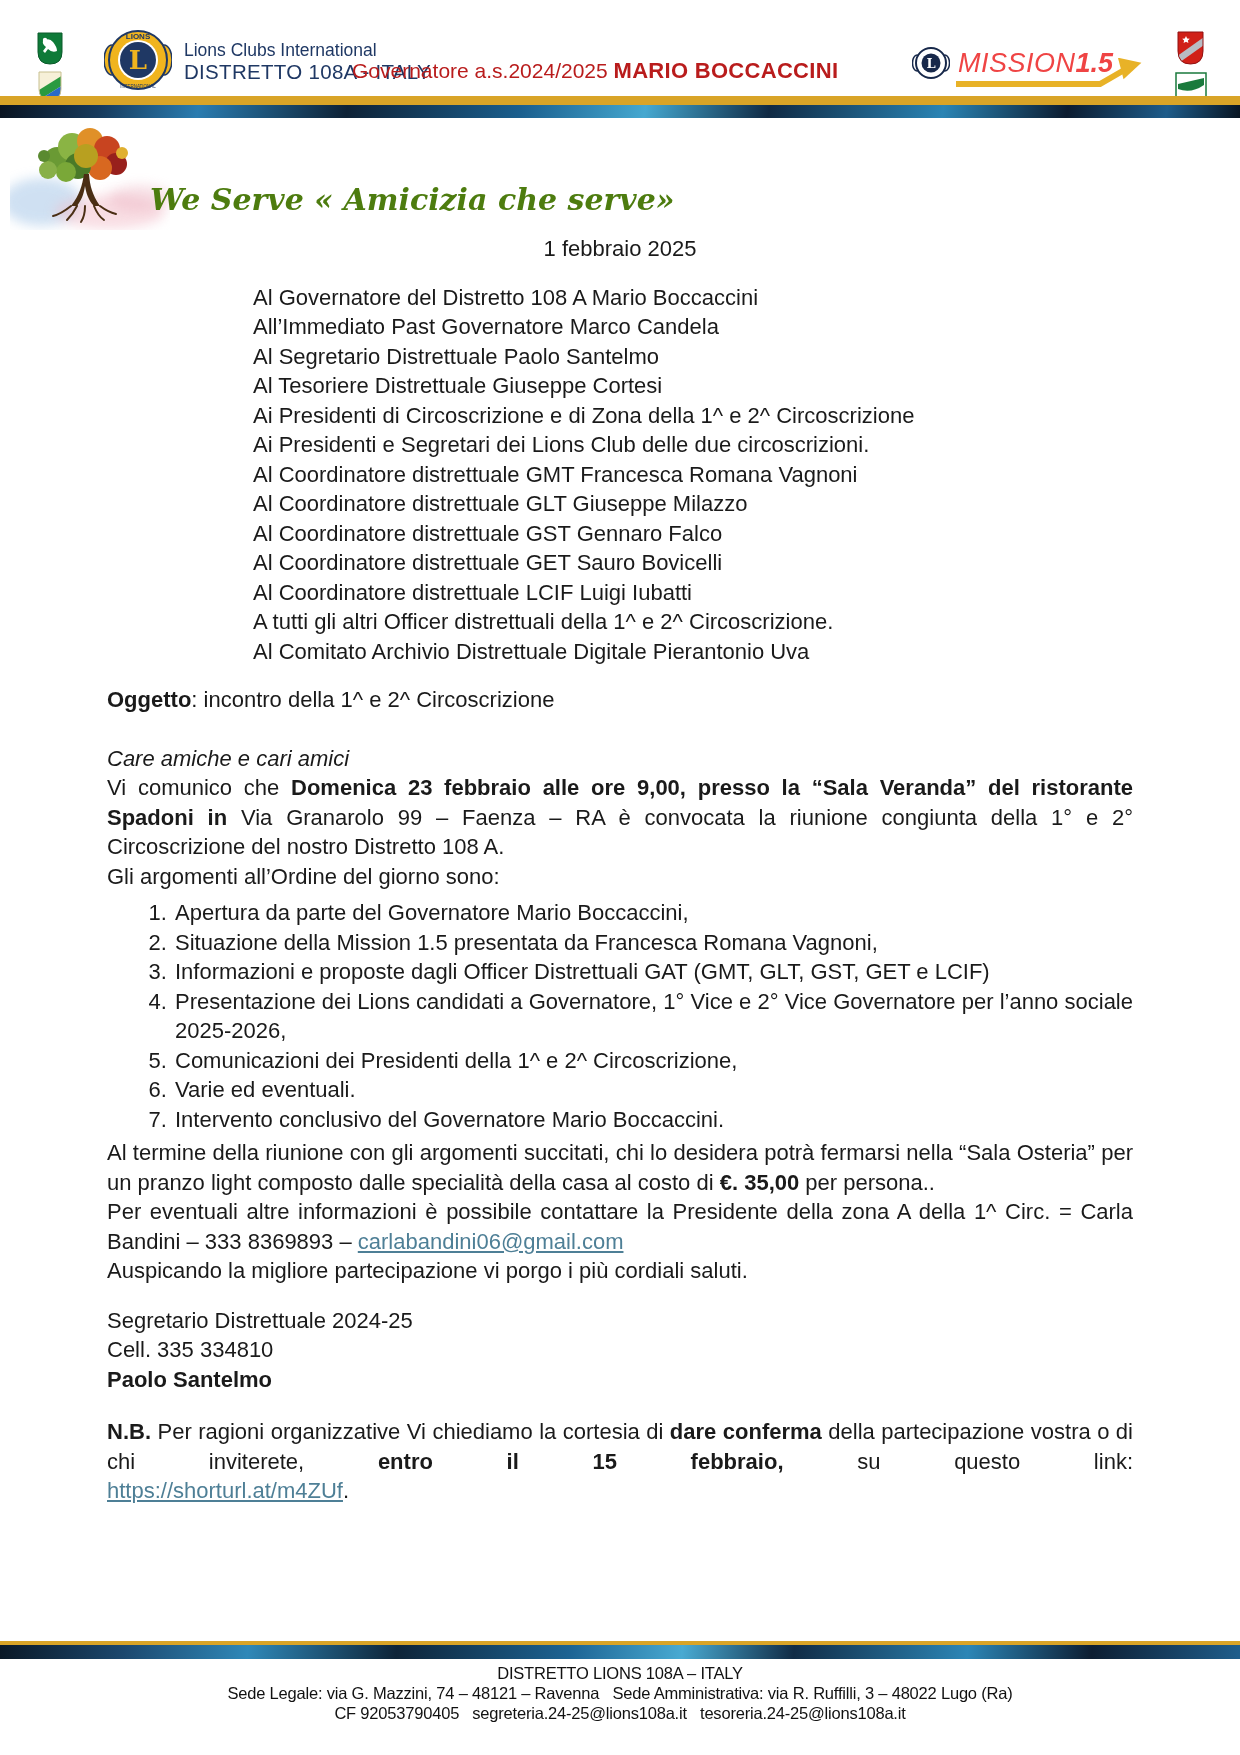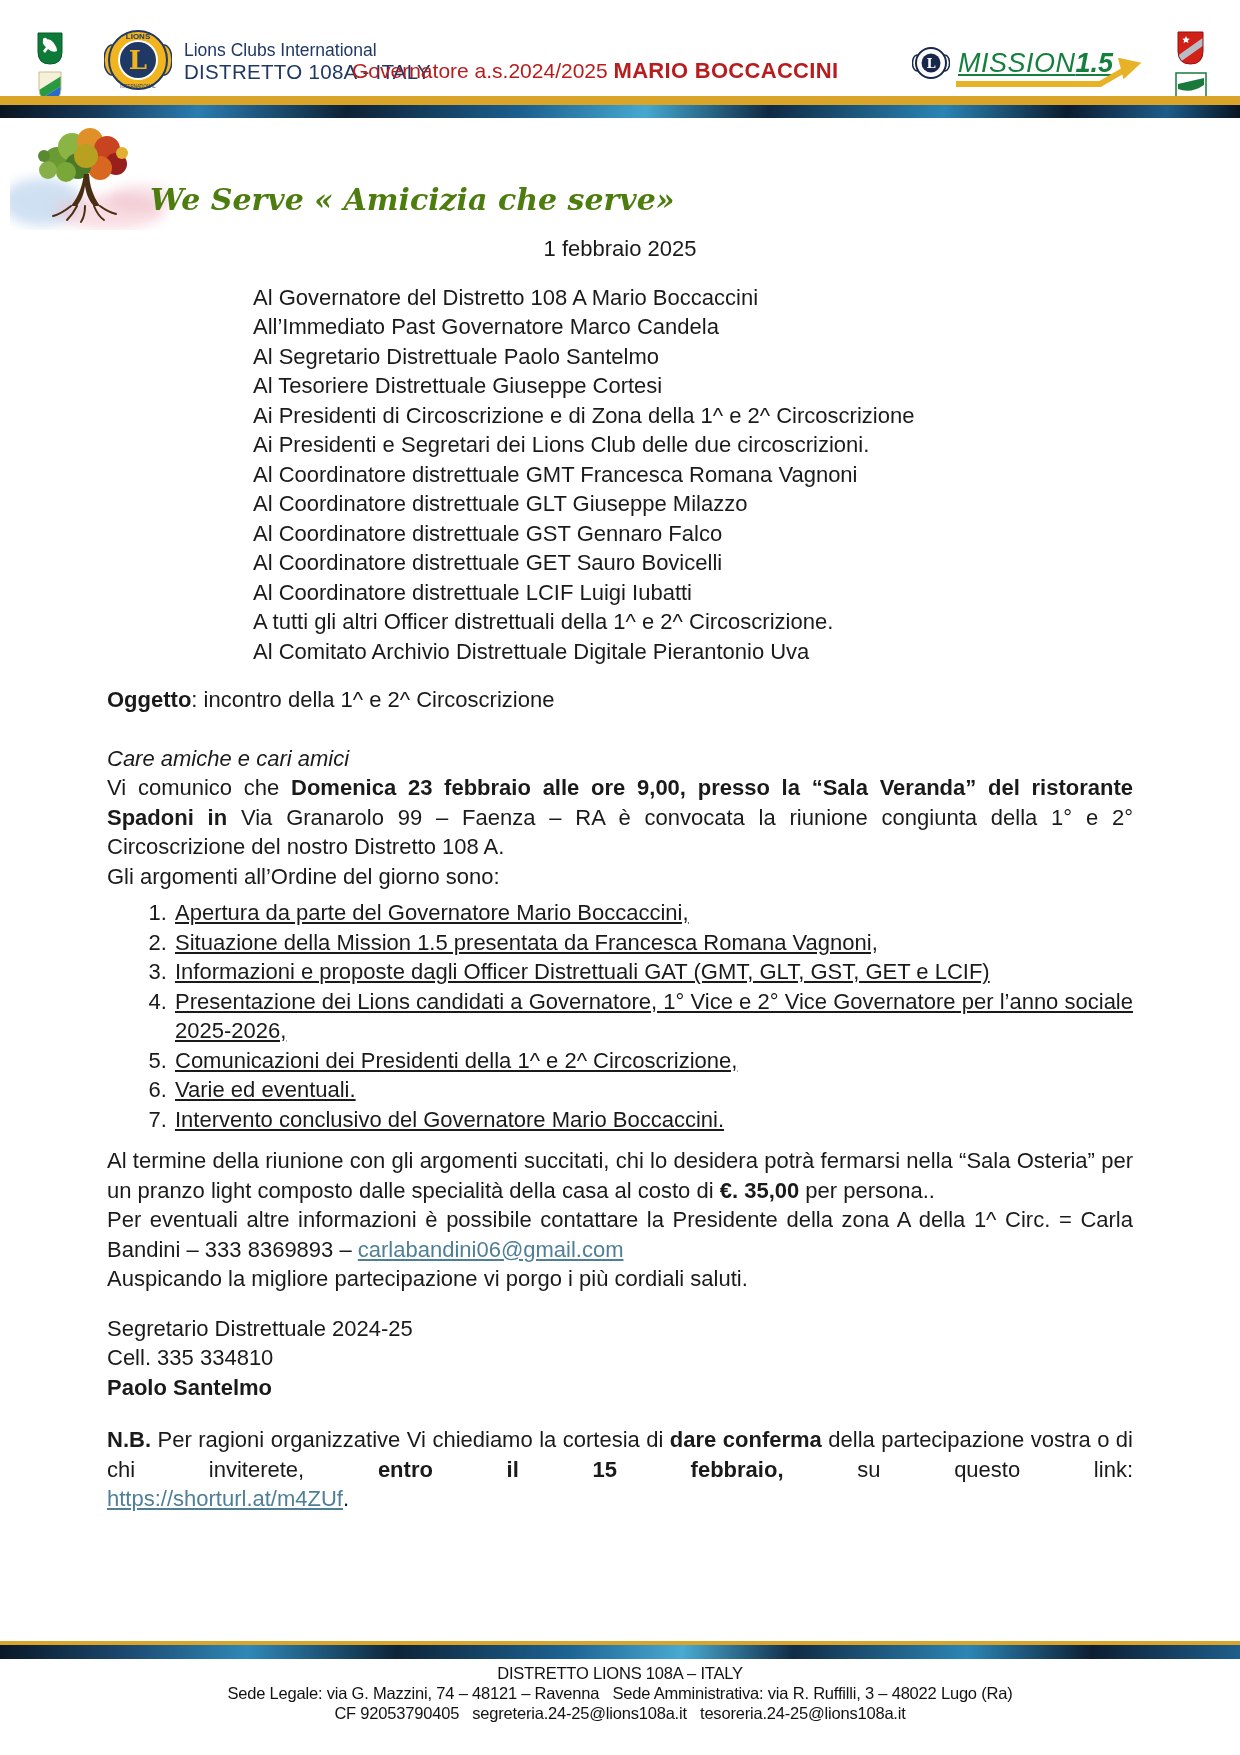--- a/index.html
+++ b/index.html
@@ -12,41 +12,41 @@
   .header { position:absolute; top:0; left:0; right:0; height:96px; background:#fff; }
   .crest { position:absolute; }
   .lions-emblem { position:absolute; left:104px; top:26px; width:68px; height:68px; }
   .org-text { position:absolute; left:184px; top:40px; color:#1f3864; line-height:1.15; }
   .org-line1 { font-size:17.5px; }
   .org-line2 { font-size:20.5px; letter-spacing:.3px; }
   .governor { position:absolute; left:352px; top:58px; color:#b91c1c; font-size:21px; white-space:nowrap; }
   .governor .gname { font-weight:bold; font-size:22px; letter-spacing:.3px; }
   .mission { position:absolute; left:912px; top:44px; width:230px; height:50px; }
   .mission-emblem { position:absolute; left:0; top:0; width:38px; height:38px; }
-  .mission-text { position:absolute; left:46px; top:4px; font-style:italic; color:#15803d; font-size:27px; white-space:nowrap; letter-spacing:.5px;text-decoration:underline; }
+  .mission-text { position:absolute; left:46px; top:4px; font-style:italic; color:#ef4444; font-size:27px; white-space:nowrap; letter-spacing:.5px; }
   .mission-text .mnum { font-weight:bold; letter-spacing:0; }
   .mission-arrow { position:absolute; left:42px; top:14px; width:188px; height:30px; }
   
   .gold-bar { position:absolute; top:96px; left:0; right:0; height:9px; background:#d9a427; }
   .blue-bar { position:absolute; top:105px; left:0; right:0; height:13px;
     background:linear-gradient(100deg,#0a1420 0%,#173a5c 8%,#2a7cb0 16%,#0e2236 28%,#1b5f8e 42%,#45a8d0 52%,#102a44 62%,#2a84b4 76%,#0c1c30 86%,#1e5c8a 94%,#081421 100%); }
   
   .tree-logo { position:absolute; left:10px; top:120px; width:160px; height:110px; }
   .motto { position:absolute; left:150px; top:182px; font-family:"DejaVu Serif", serif; font-style:italic; font-weight:700; font-size:30px; color:#4d7c0f; white-space:nowrap; }
   
   .content { position:absolute; left:107px; top:231px; width:1026px; font-size:22px; line-height:29.5px; }
   .date-line { text-align:center; margin-top:3px; }
   .recipients { margin-left:146px; margin-top:19px; }
   .subject { margin-top:19px; }
   .salutation { margin-top:29px;font-style:italic; }
   p { margin:0; }
   .just { text-align:justify; }
   .force-just { text-align:justify; text-align-last:justify; }
   .b { font-weight:bold; }
-  ol.agenda { margin:7px 0 12px 0; padding-left:66px; text-align:justify;text-decoration:underline; }
+  ol.agenda { margin:7px 0 4px 0; padding-left:66px; text-align:justify; }
   ol.agenda li { padding-left:2px; }
   .sig-block { margin-top:20px; }
   .nb { margin-top:23px; }
   a.link, .link { color:#4e7f96; text-decoration:underline; cursor:pointer; }
   
   .footer-gold { position:absolute; top:1641px; left:0; right:0; height:4px; background:#d9a427; }
   .footer-blue { position:absolute; top:1645px; left:0; right:0; height:14px;
     background:linear-gradient(95deg,#0a1826 0%,#1c486e 10%,#2f88b8 20%,#0e2438 32%,#1d6494 46%,#49aad2 55%,#112c46 64%,#2c86b6 78%,#0d1e32 88%,#1f5e8c 100%); }
   .footer-text { position:absolute; top:1663px; left:0; right:0; text-align:center; font-size:16.5px; line-height:20px; letter-spacing:-0.2px; color:#111; }
   .footer-text div { white-space:pre-wrap; }

